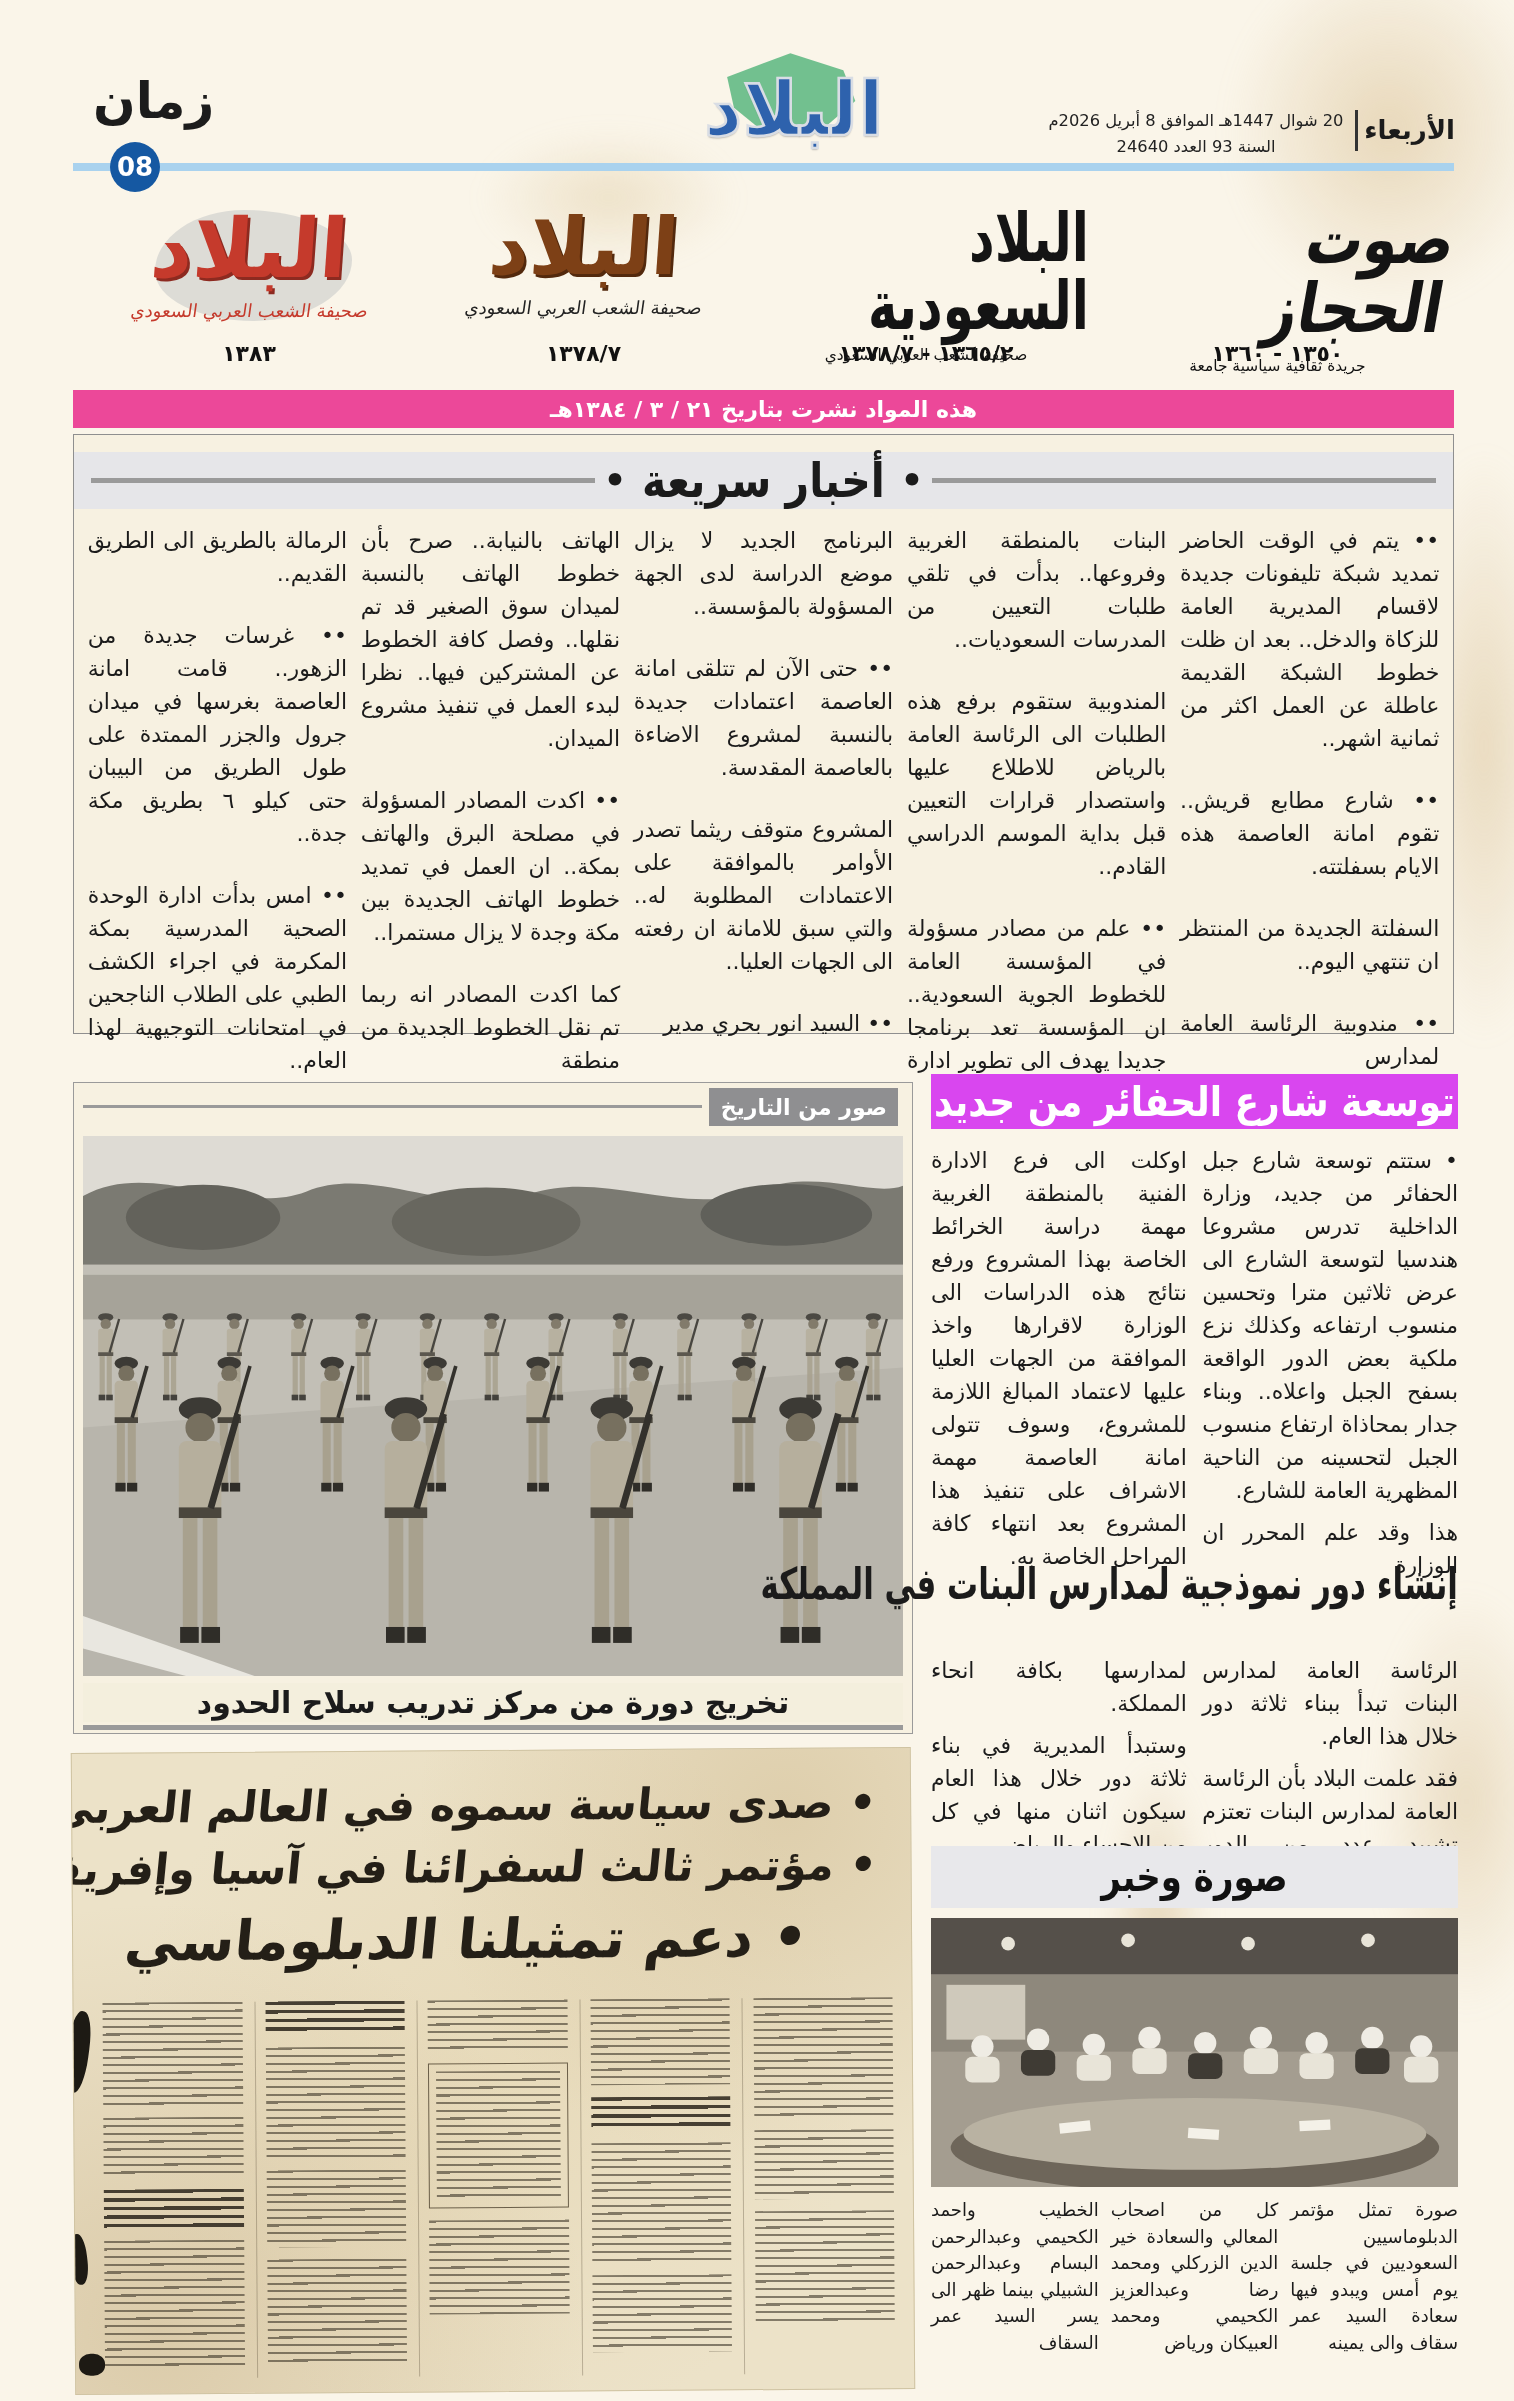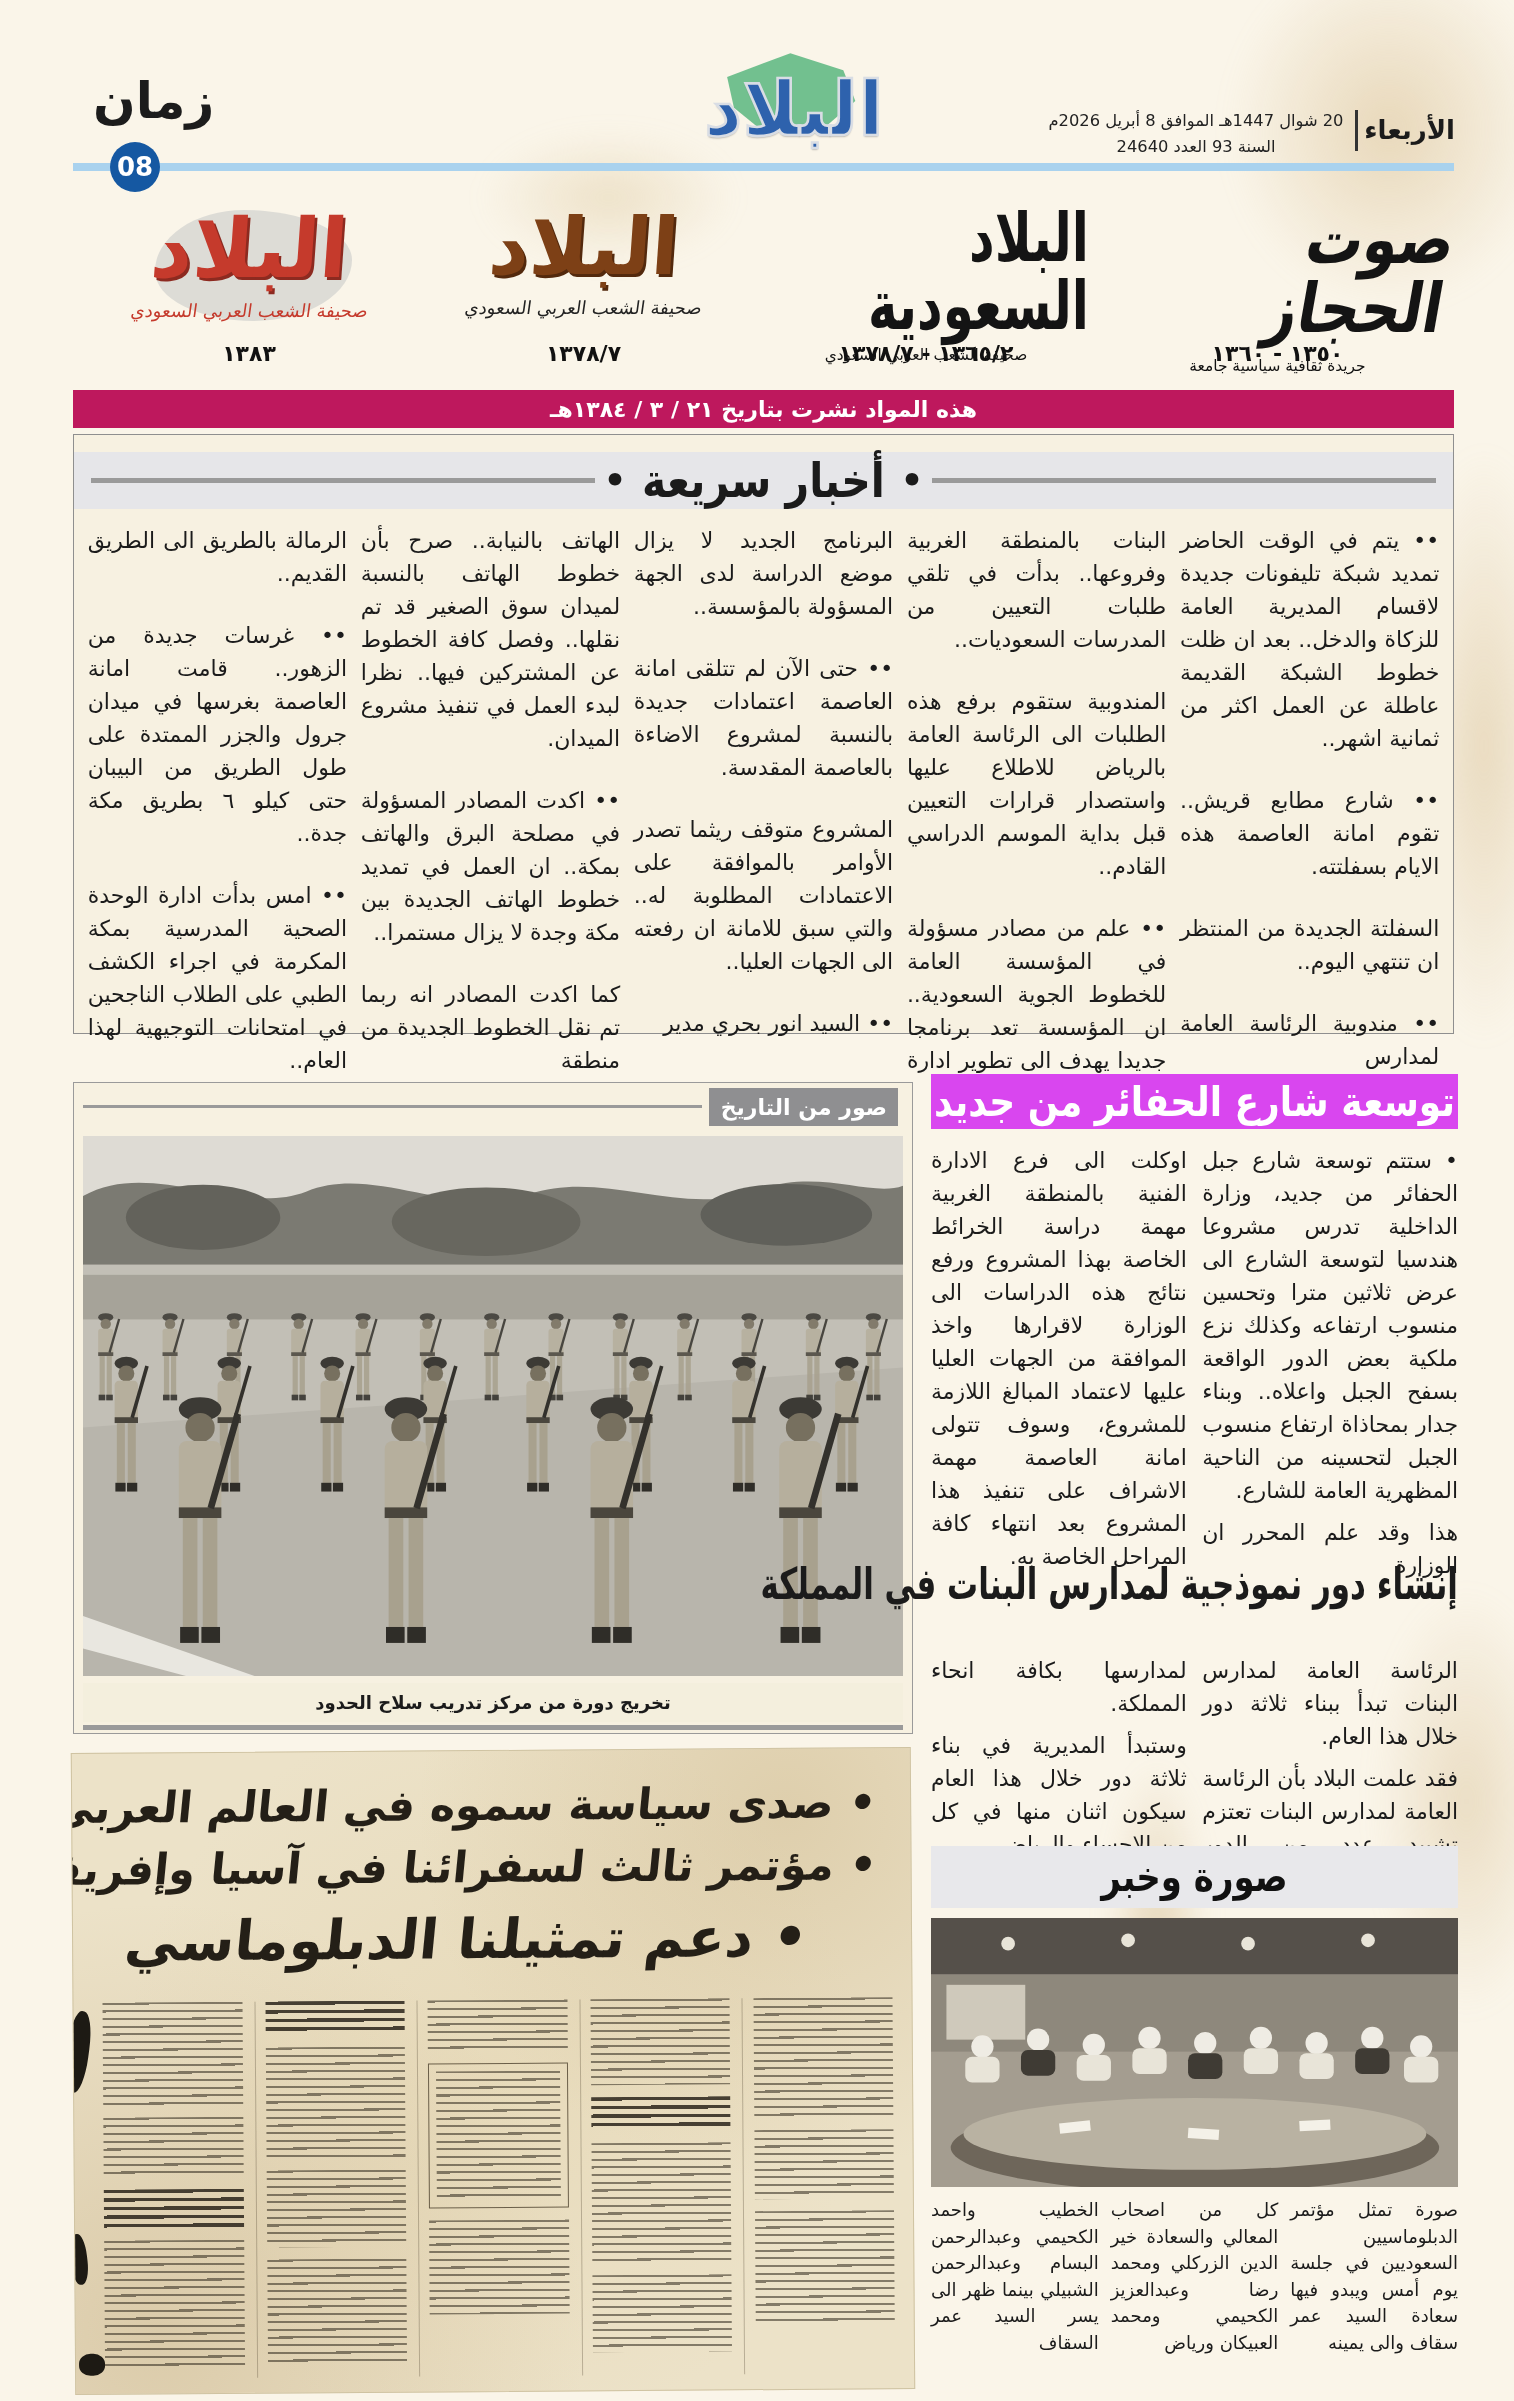--- a/index.html
+++ b/index.html
@@ -32,38 +32,38 @@
     text-shadow:2.6px 2.6px 0 #53290d;transform:skewX(-4deg)}
   .mast-t-black{font-size:50px;font-weight:900;color:#141414;line-height:1;
     transform:scaleY(1.35)}
   .mast-t-hijaz{font-size:57px;font-weight:900;color:#141414;line-height:1;
     transform:skewX(-10deg) scaleY(1.2)}
   .mast-sub{font-size:18px;margin-top:12px;white-space:nowrap}
   .mast-date{position:absolute;top:341px;font-size:22px;font-weight:bold;color:#111;
     text-align:center}
   .map-blob{position:absolute;border-radius:45% 55% 50% 50%/55% 45% 55% 45%}
 
-  .black-bar{background:#be185d;color:#fff;font-size:22px;font-weight:bold}
+  .black-bar{background:#ec4899;color:#fff;font-size:22px;font-weight:bold}
 
   
   .qn-box{background:#f7f1e1;border:1.7px solid #8f8f8f;box-sizing:border-box}
   .qn-band{background:#e6e6e9;display:flex;align-items:center;padding:0 17px}
   .qn-rule{flex:1;height:4.3px;background:#9a9a9a}
   .qn-dot{font-size:36px;font-weight:900;margin:0 8.6px;line-height:1}
   .qn-title{font-size:41px;font-weight:900;margin:0 6.9px;display:inline-block;
     transform:scaleY(1.15)}
   .qn-cols{display:flex;gap:13.7px}
   .qn-col{flex:1;font-size:22px;line-height:33px;text-align:justify}
   .qn-col p{margin:0 0 29px 0}
   .qn-col p:last-child{margin-bottom:0}
 
   
   .frame{background:#f7f1e1;border:1.7px solid #9a9a9a;box-sizing:border-box}
   .photo-label{background:#8f8f91;color:#fff;font-size:22px;font-weight:bold}
-  .cap-strip{background:#f4efdd;font-size:18px;font-weight:bold}
+  .cap-strip{background:#f4efdd;font-size:30px;font-weight:bold}
 
   
   .art-band-gray{background:#d946ef;color:#fff;font-size:36px;font-weight:900}
   .art-band-light{background:#e8e8eb;color:#111;font-size:34px;font-weight:900}
   .art-cols{display:flex;gap:15.4px}
   .art-col{flex:1;font-size:22px;line-height:33px;text-align:justify}
   .art-col p{margin:0 0 8.6px 0}
   .big-head{font-size:31px;font-weight:900;text-align:center;white-space:nowrap}
   .big-head span{display:inline-block;transform:scaleY(1.4)}
   .cap-cols{display:flex;gap:12px}

